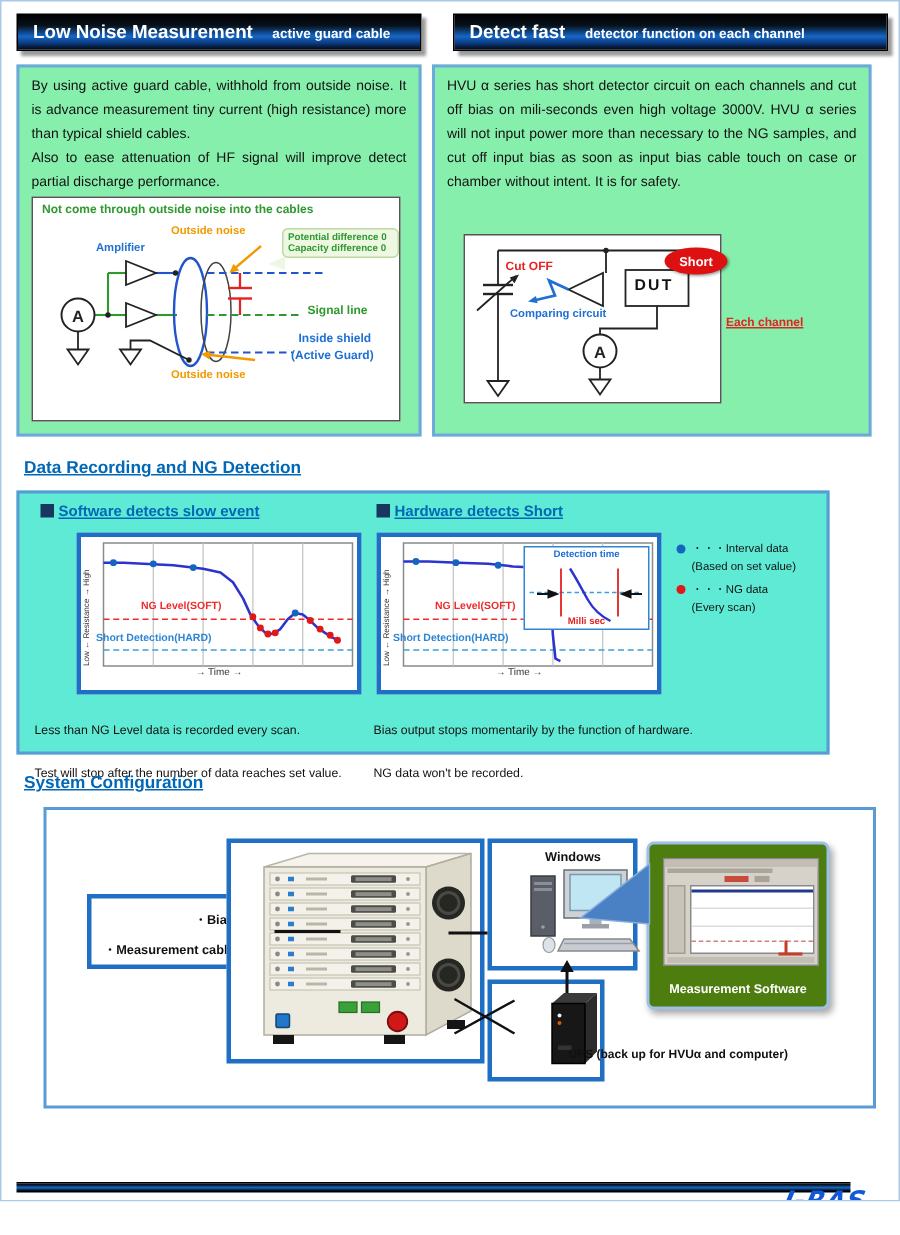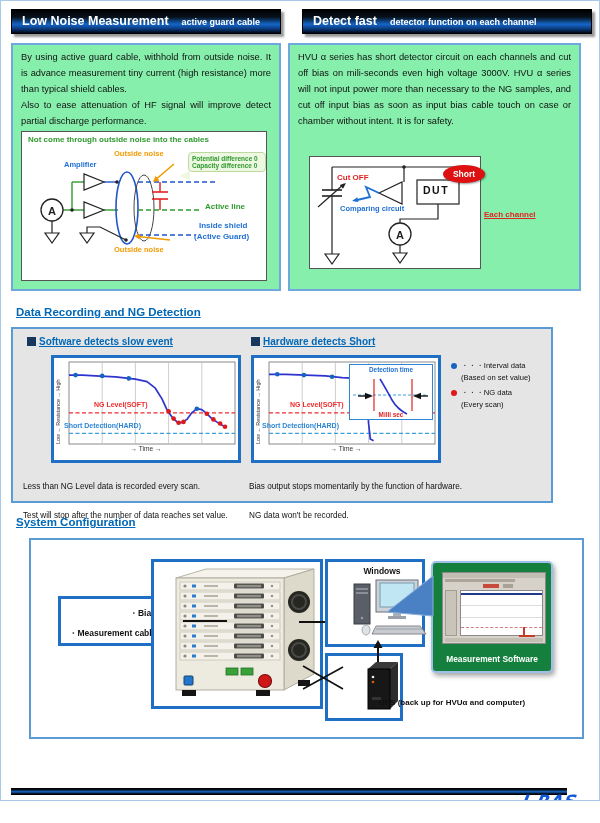--- a/index.html
+++ b/index.html
@@ -17,21 +17,21 @@
   .cbox { position: absolute; border: 2px solid #6fa8dc; background: #86efac; }
   .para { position: absolute; left: 8px; right: 8px; top: 5px; font-size: 9.3px; line-height: 1.72;
           color: #111; text-align: justify; white-space: pre-line; }
   .dbox { position: absolute; background: #fff; border: 1.4px solid #555; overflow: visible; }
   .lbl { position: absolute; font-weight: bold; white-space: nowrap; }
   .green { color: #2e9a2e; } .blue { color: #1f6fd4; } .orange { color: #f09a00; } .red { color: #e42222; }
   
   .sec-heading { position: absolute; font-size: 11.5px; font-weight: bold; color: #0068b7;
                  text-decoration: underline; }
   
-  .dr-box { position: absolute; border: 2px solid #5b9bd5; background: #e5e5e5; }
+  .dr-box { position: absolute; border: 2px solid #5b9bd5; background: #5eead4; }
   .ch-title { position: absolute; font-size: 10px; font-weight: bold; color: #0068b7; white-space: nowrap; }
   .ch-title .sq { display: inline-block; width: 9px; height: 9px; background: #17375e; margin-right: 3px;
                   vertical-align: -1px; }
   .ch-title .tx { text-decoration: underline; }
   .chart-frame { position: absolute; width: 190px; height: 108px; border: 3px solid #1f6fc4; background: #fff; }
   .ylab { position: absolute; left: 1px; top: 2px; height: 84px; writing-mode: vertical-rl;
           transform: rotate(180deg); font-size: 5.4px; color: #333; letter-spacing: 0; }
   .xlab { position: absolute; left: 0; right: 0; top: 87px; text-align: center; font-size: 6.6px; color: #333; }
   .refl { position: absolute; font-size: 7px; font-weight: bold; white-space: nowrap; }
   .inset { position: absolute; left: 95px; top: 6px; width: 84px; height: 56px; background: #fff;
@@ -41,21 +41,21 @@
   .inset .b { position: absolute; bottom: 1px; left: 0; right: 0; text-align: center; font-size: 6.4px;
               font-weight: bold; color: #e42222; }
   .legend { position: absolute; font-size: 7.6px; color: #111; }
   .lg-row { display: flex; align-items: center; margin-bottom: 2px; }
   .lg-dot { width: 6px; height: 6px; border-radius: 50%; margin-right: 4px; flex: none; }
   .lg-sub { padding-left: 10px; margin-bottom: 6px; }
   .note { position: absolute; font-size: 8.2px; line-height: 1.75; color: #111; white-space: pre-line; }
   
   .sc-box { position: absolute; border: 2px solid #5b9bd5; background: #fff; }
   .bbox { position: absolute; border: 3px solid #1f6fc4; background: #fff; z-index: 2; padding-left: 14px; }
-  .ms-panel { position: absolute; background: #15803d; border: 2px solid #9cc0e8; border-radius: 5px;
+  .ms-panel { position: absolute; background: #4d7c0f; border: 2px solid #9cc0e8; border-radius: 5px;
               box-shadow: 2px 3px 5px rgba(0,0,0,.35); z-index: 2; }
   .ms-shot { position: absolute; left: 9px; top: 9px; width: 104px; height: 72px; background: #d6d2ca;
              border: 1px solid #8a8a8a; }
   .ms-label { position: absolute; bottom: 7px; left: 0; right: 0; text-align: center; color: #fff;
               font-size: 8.4px; font-weight: bold; }
   .conn { position: absolute; left: 0; top: 0; z-index: 5; pointer-events: none; }
   
   .footer-bar { position: absolute; left: 10px; top: 787px; width: 556px; height: 7px; border-top: 1px solid #000;
                 border-bottom: 1px solid #000;
                 background: linear-gradient(180deg,#000 0%,#0a1a2e 20%,#1668c8 55%,#0a2a55 82%,#000 100%); }
@@ -135,21 +135,21 @@
       </svg>
       <span class="lbl green" style="left:6px; top:3px; font-size:8px;">Not come through outside noise into the cables</span>
       <span class="lbl blue" style="left:42px; top:28px; font-size:7.5px;">Amplifier</span>
       <span class="lbl orange" style="left:92px; top:17px; font-size:7.5px;">Outside noise</span>
       <span class="lbl orange" style="left:92px; top:113px; font-size:7.5px;">Outside noise</span>
       <div style="position:absolute; left:166px; top:20px; width:78px; background:#eef7e2; border:1px solid #bcd9a0; border-radius:4px; padding:2px 3px;">
         <div style="position:absolute; left:-10px; top:18px; width:0; height:0; border-top:5px solid transparent; border-bottom:4px solid transparent; border-right:11px solid #eef7e2;"></div>
         <div class="green" style="font-size:6.5px; font-weight:bold; white-space:nowrap;">Potential difference 0</div>
         <div class="green" style="font-size:6.5px; font-weight:bold; white-space:nowrap;">Capacity difference 0</div>
       </div>
-      <span class="lbl green" style="left:183px; top:70px; font-size:8px;">Active line</span>
+      <span class="lbl green" style="left:183px; top:70px; font-size:8px;">Signal line</span>
       <span class="lbl blue" style="left:177px; top:89px; font-size:8px;">Inside shield</span>
       <span class="lbl blue" style="left:172px; top:100px; font-size:8px;">(Active Guard)</span>
     </div>
   </div>
 
   <div class="cbox" style="left:287px; top:42px; width:293px; height:248px;">
     <div class="para">HVU α series has short detector circuit on each channels and cut off bias on mili-seconds even high voltage 3000V. HVU α series will not input power more than necessary to the NG samples, and cut off input bias as soon as input bias cable touch on case or chamber without intent. It is for safety.</div>
     <div class="dbox" style="left:19px; top:111px; width:172px; height:113px;">
       <svg width="172" height="113" style="position:absolute;left:0;top:0;overflow:visible;">
         <line x1="22" y1="10" x2="149" y2="10" stroke="#222" stroke-width="1.2"></line>

